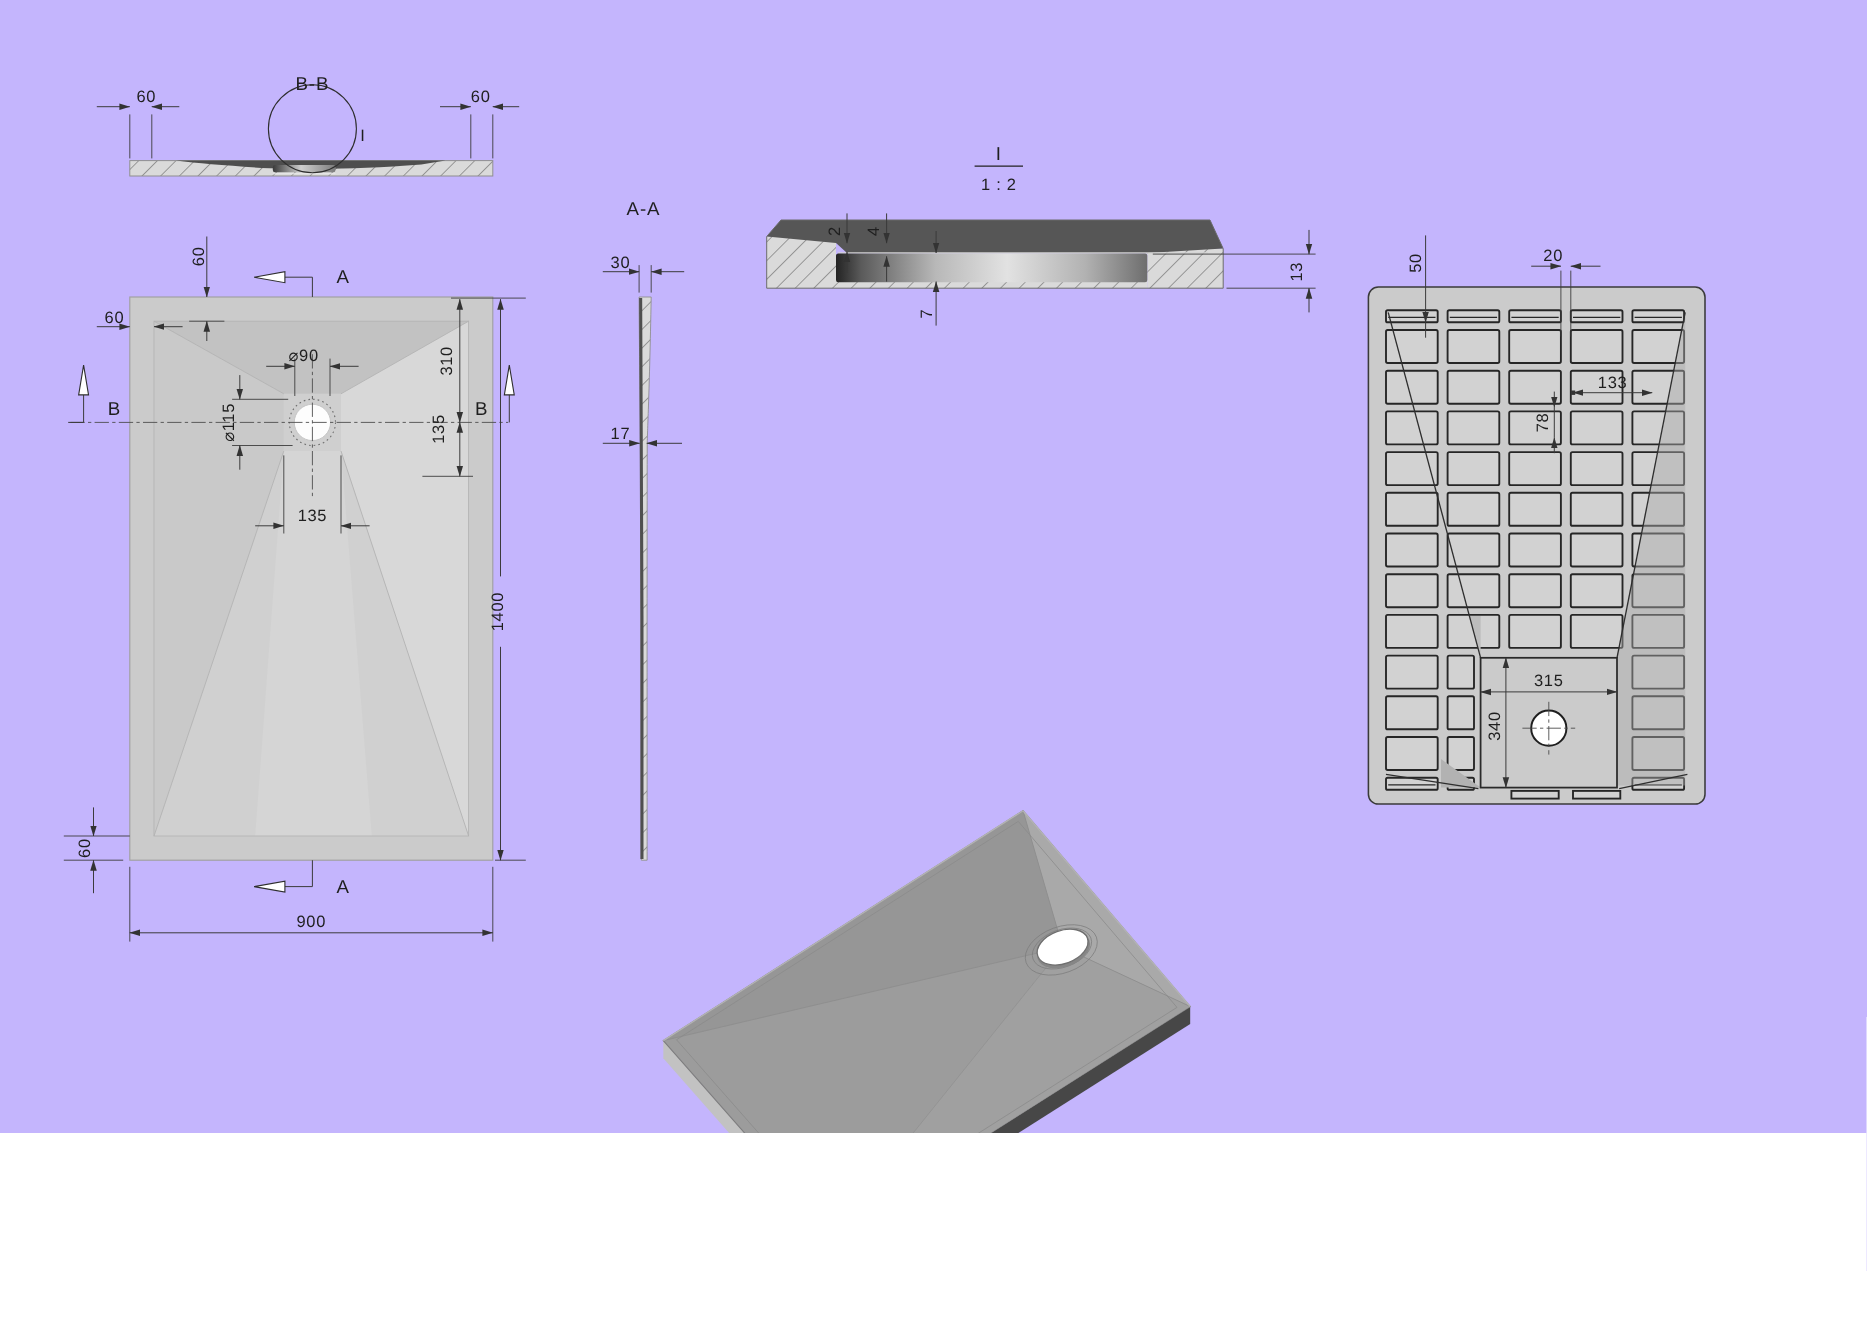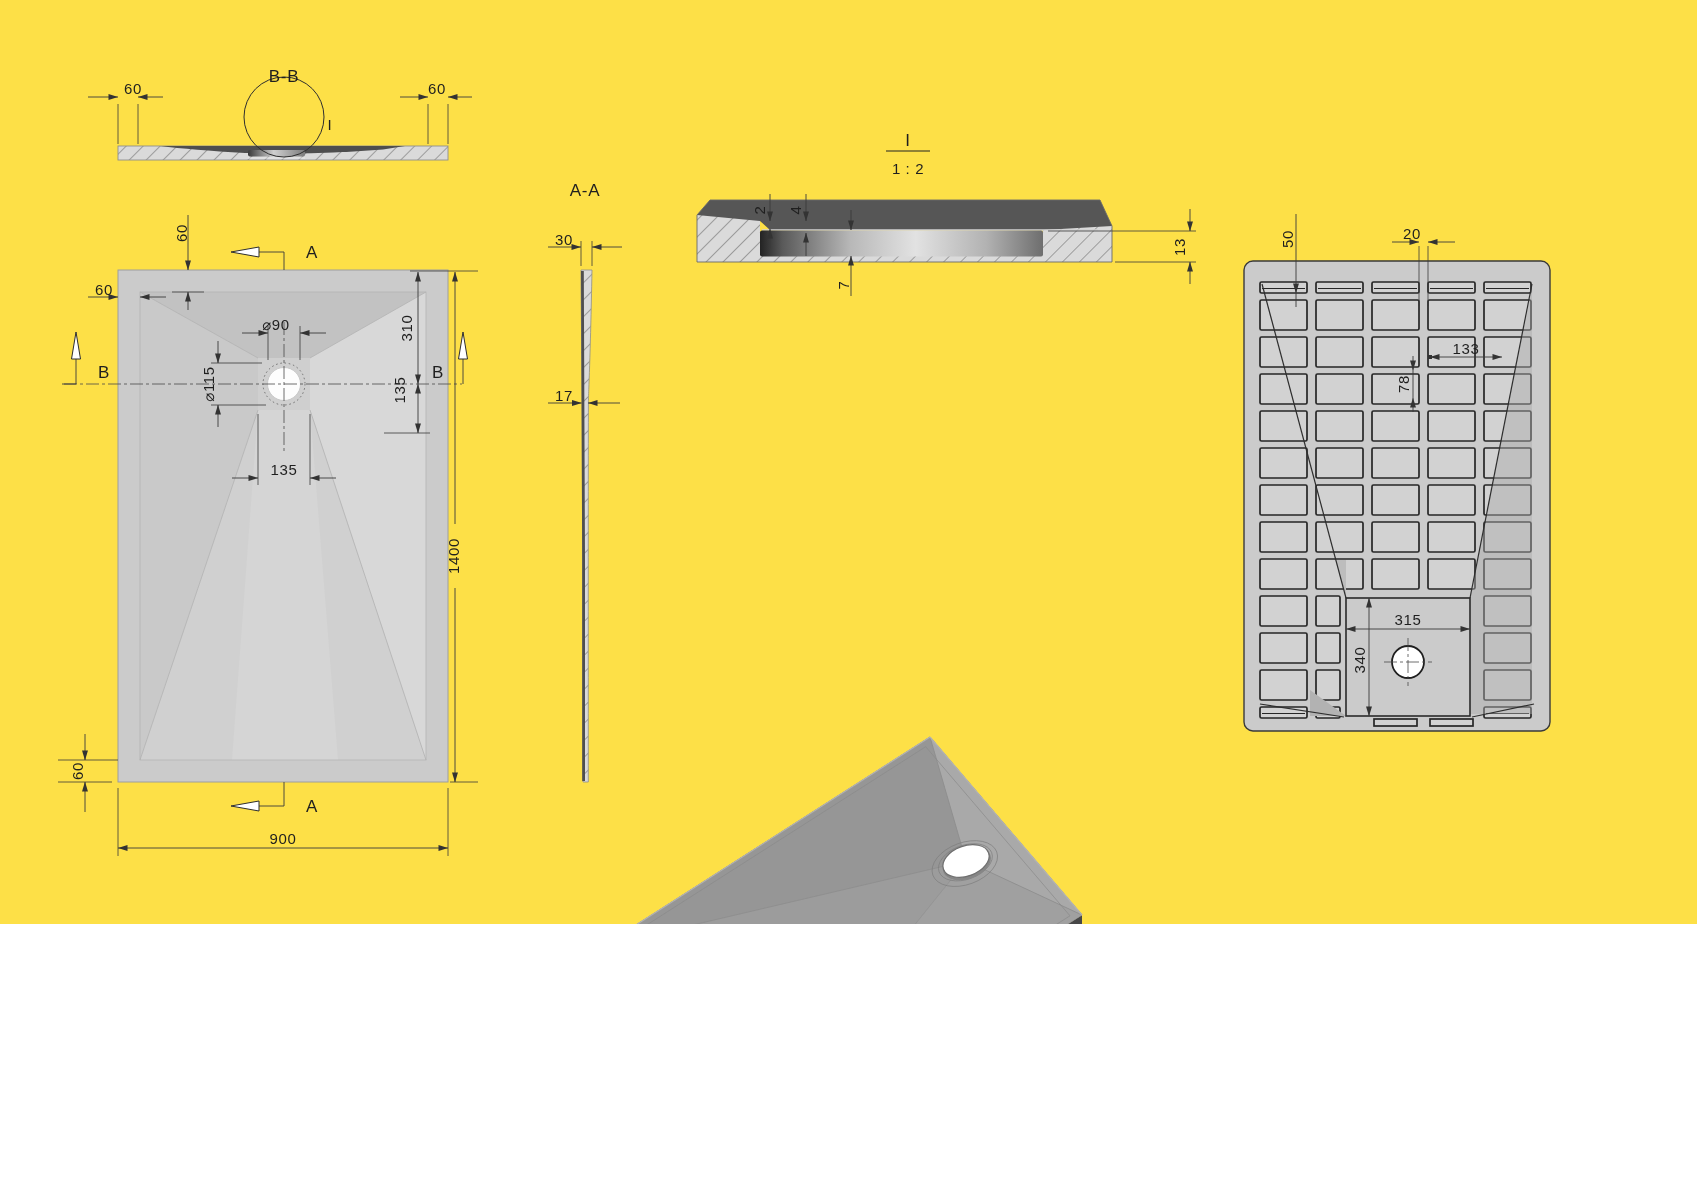--- a/index.html
+++ b/index.html
@@ -1,16 +1,16 @@
 <!DOCTYPE html>
 <html><head>
 <meta charset="utf-8">
 <style>
   html,body{margin:0;padding:0;background:#ffffff;}
-  #stage{position:relative;width:1697px;height:924px;background:#fde047;overflow:hidden;}
+  #stage{position:relative;width:1697px;height:1030px;background:#c4b5fd;overflow:hidden;}
   svg{position:absolute;left:0;top:0;}
   text{font-family:"Liberation Sans", sans-serif;fill:#1f1f1f;}
   .dim{font-size:15px;letter-spacing:.6px;}
   .big{font-size:17px;letter-spacing:.8px;}
   .dimline{stroke:#3a3a3a;stroke-width:.9;fill:none;}
   .ext{stroke:#3a3a3a;stroke-width:.8;fill:none;}
   .center{stroke:#4a4a4a;stroke-width:.8;fill:none;stroke-dasharray:13 3 3 3;}
   .facetline{stroke:#b3b3b3;stroke-width:.8;fill:none;}
   .secarrow{fill:#ffffff;stroke:#2e2e2e;stroke-width:1;}
   .pocket{fill:#d2d2d2;stroke:#262626;stroke-width:1.7;}

